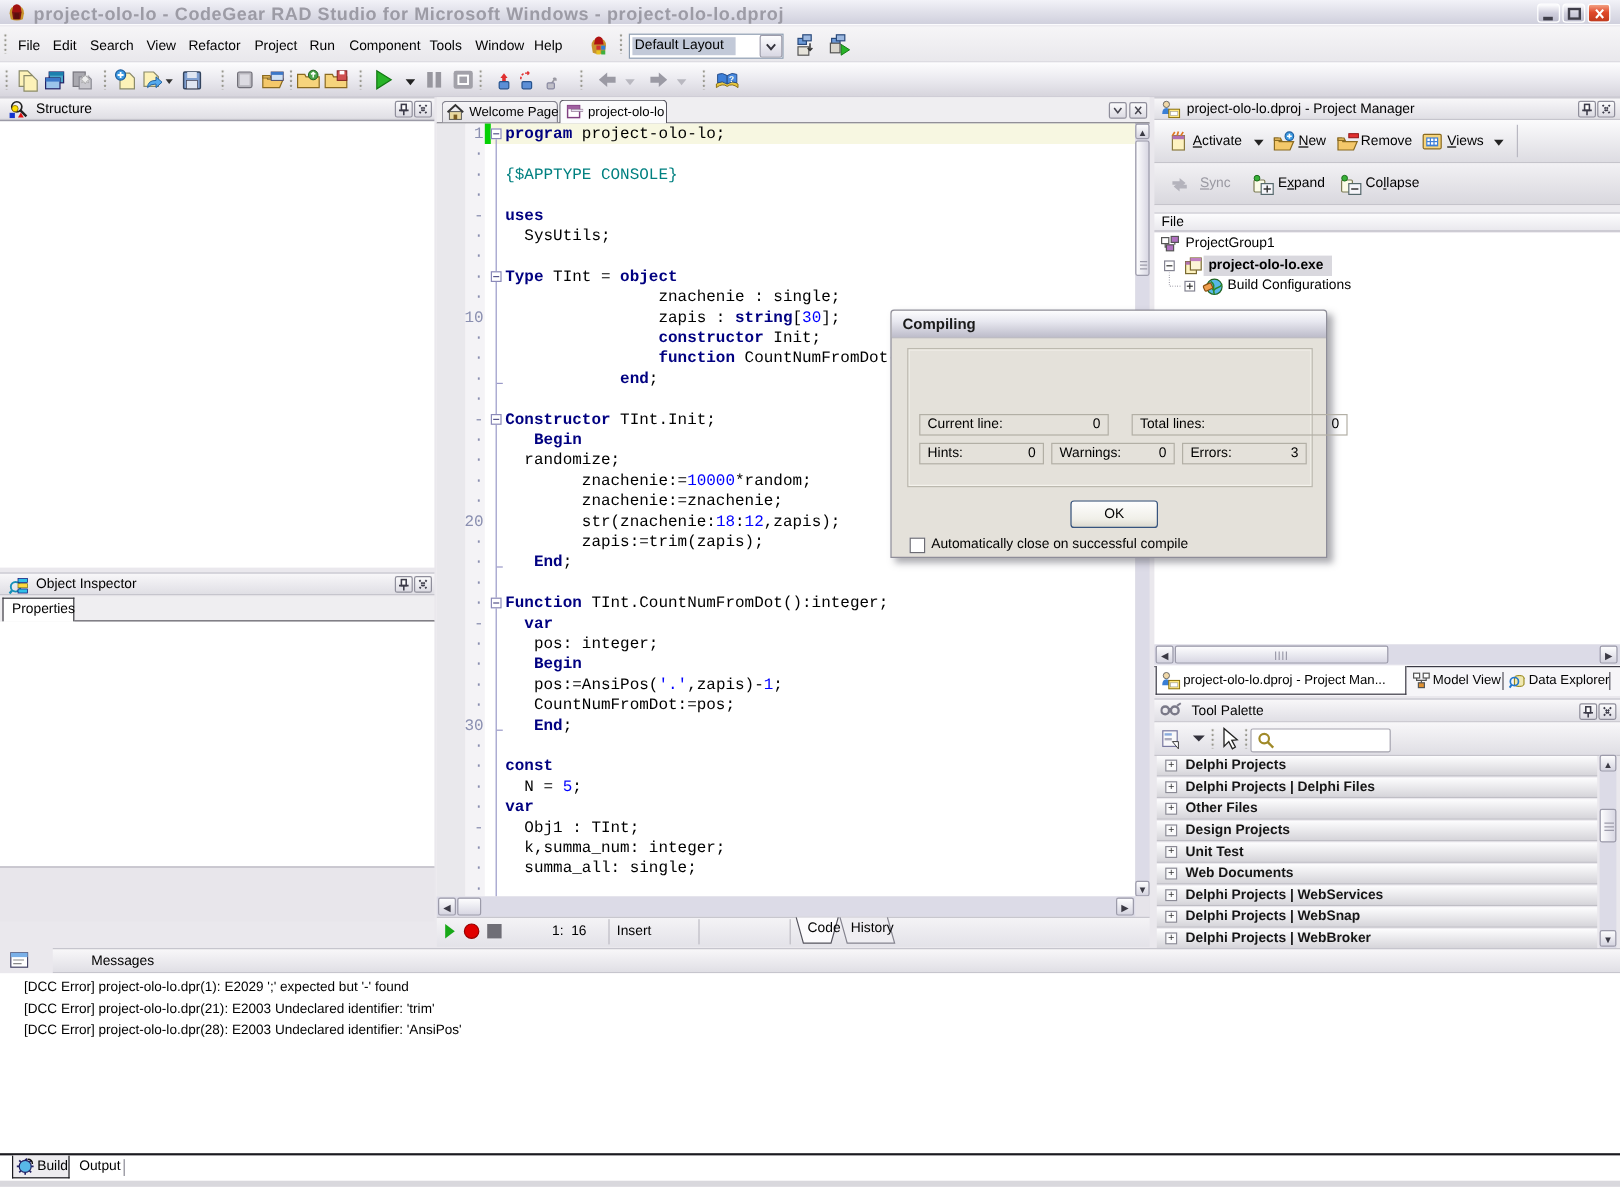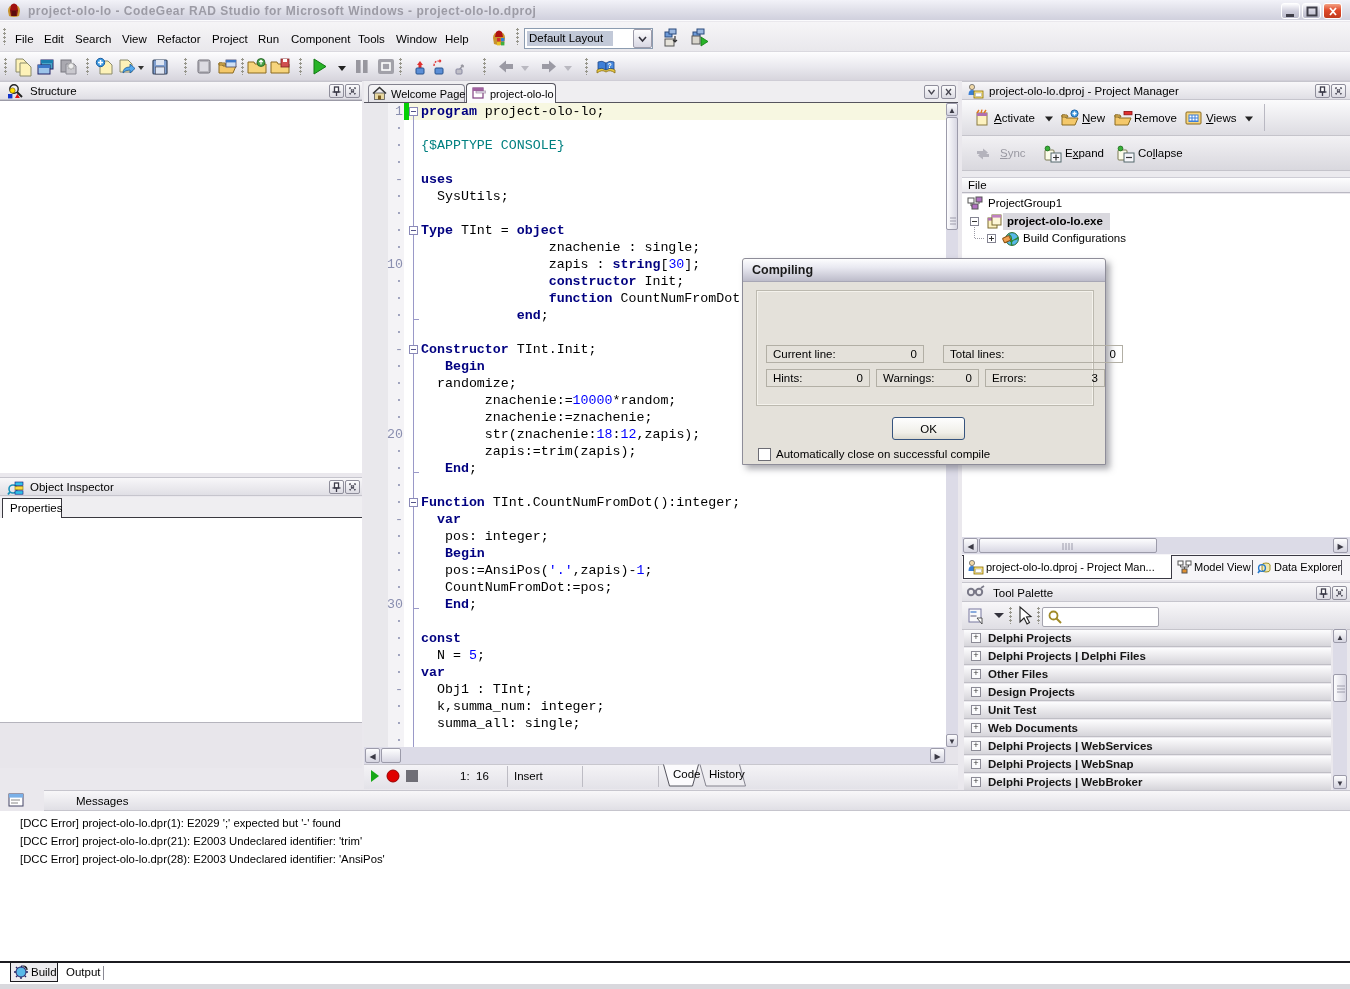--- a/index.html
+++ b/index.html
@@ -2,21 +2,21 @@
 <html><head>
 <meta charset="utf-8">
 <style>
   * { margin:0; padding:0; box-sizing:border-box; }
   html,body { width:1350px; height:989px; overflow:hidden; }
   body { position:relative; background:#eae8ed; font-family:"Liberation Sans",sans-serif; font-size:11.5px; color:#000; }
   .abs { position:absolute; }
   #titlebar { left:0; top:0; width:1350px; height:21px;
     background:linear-gradient(#f2f2f8 0%,#e2e2eb 45%,#d0d0dd 100%);
     border-bottom:1px solid #fbfbfd; }
-  #titletext { left:28px; top:4px; font-weight:bold; font-size:12px; color:#9c9ba5; letter-spacing:0.5px; }
+  #titletext { left:28px; top:4px; font-weight:bold; font-size:15px; color:#9c9ba5; letter-spacing:0.5px; }
   .winbtn { top:3px; width:19px; height:16px; border-radius:3px; border:1px solid #fff; }
   .winbtn.sil { background:linear-gradient(#fdfdfe,#d0cfdd 50%,#babaca); }
   .winbtn svg { position:absolute; left:0; top:0; }
   #menubar { left:0; top:22px; width:1350px; height:30px;
     background:linear-gradient(#f6f5f7,#e9e8ec); border-bottom:1px solid #dad9df; }
   .menuitem { position:absolute; top:33px; font-size:11.5px; color:#000; }
   #toolbar { left:0; top:52px; width:1350px; height:29px;
     background:linear-gradient(#fdfdfe,#e9e8ee 55%,#d7d5dd); border-bottom:1px solid #cfcdd6; }
   .grip { position:absolute; width:3px; height:17px;
     background-image:radial-gradient(circle at 1.5px 1.5px,#97968c 1px,transparent 1.2px);
@@ -760,20 +760,20 @@
       <span class="val">0</span>
     </div>
   <div class="dpanel" style="left:23px;top:110px;width:104px;height:18px;">
       <span class="lab">Hints:</span>
       <span class="val">0</span>
     </div>
   <div class="dpanel" style="left:133px;top:110px;width:103px;height:18px;">
       <span class="lab">Warnings:</span>
       <span class="val">0</span>
     </div>
-  <div class="dpanel" style="left:242px;top:110px;width:120px;height:18px;">
+  <div class="dpanel" style="left:242px;top:110px;width:104px;height:18px;">
       <span class="lab">Errors:</span>
       <span class="val">3</span>
     </div>
   <div class="abs" style="left:149px;top:158px;width:73px;height:23px;border:1px solid #36547e;border-radius:3px;background:linear-gradient(#fefefe,#f0efe8 70%,#dcdacf);text-align:center;font-size:11.5px;padding-top:5px;">OK</div>
   <div class="abs" style="left:15px;top:189px;width:13px;height:13px;background:#fff;border:1px solid #6c6c74;"></div>
   <span class="abs" style="left:33px;top:189px;font-size:11.5px;">Automatically close on successful compile</span>
 </div>
 
 </body></html>

